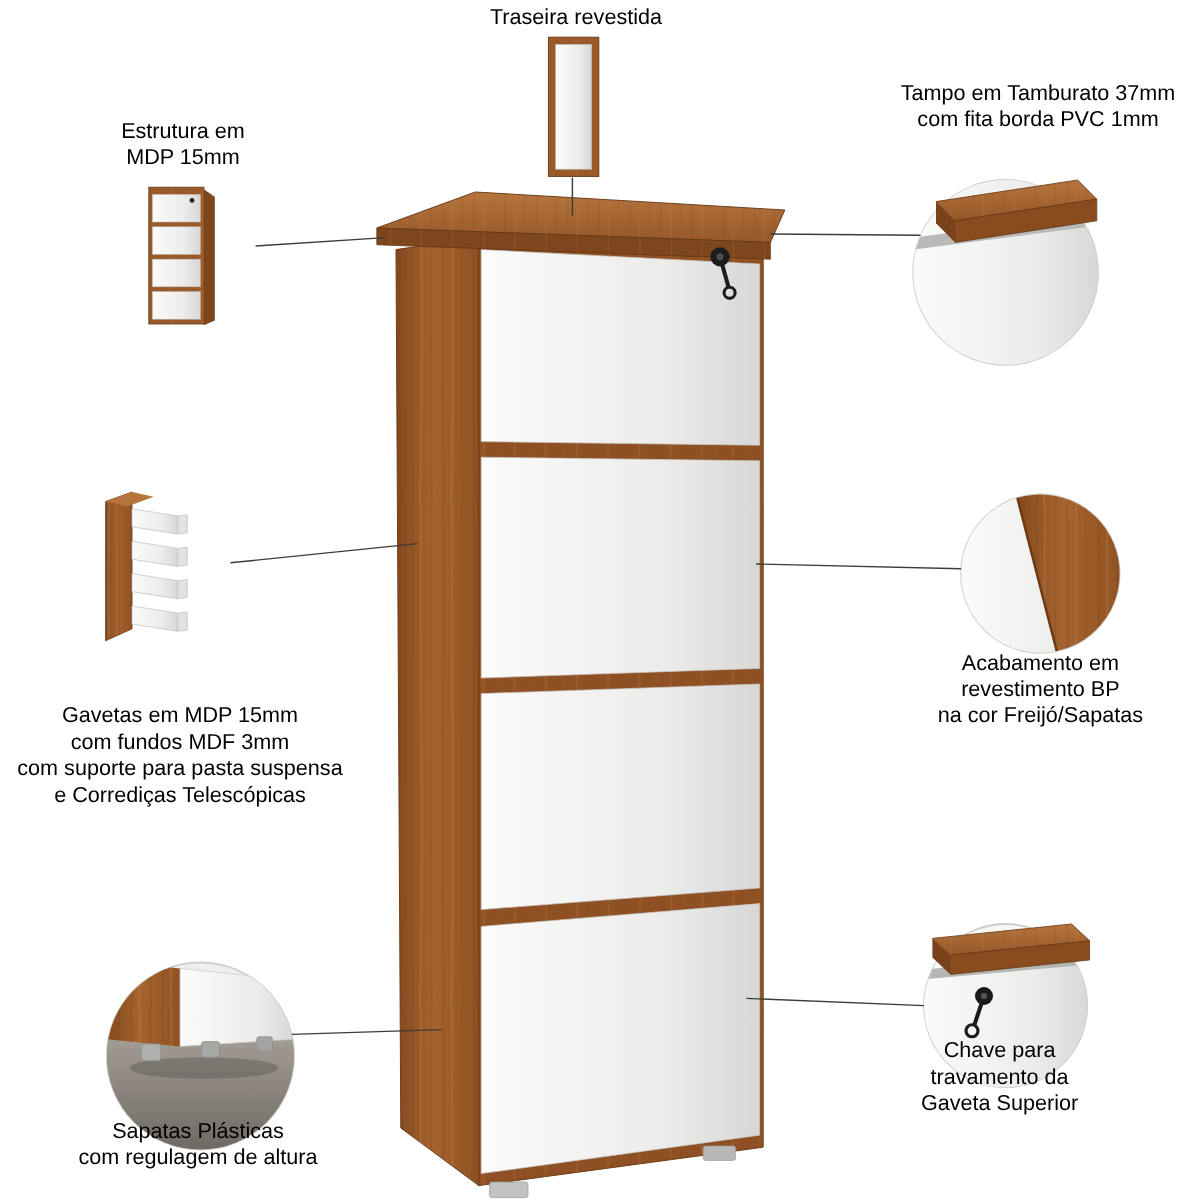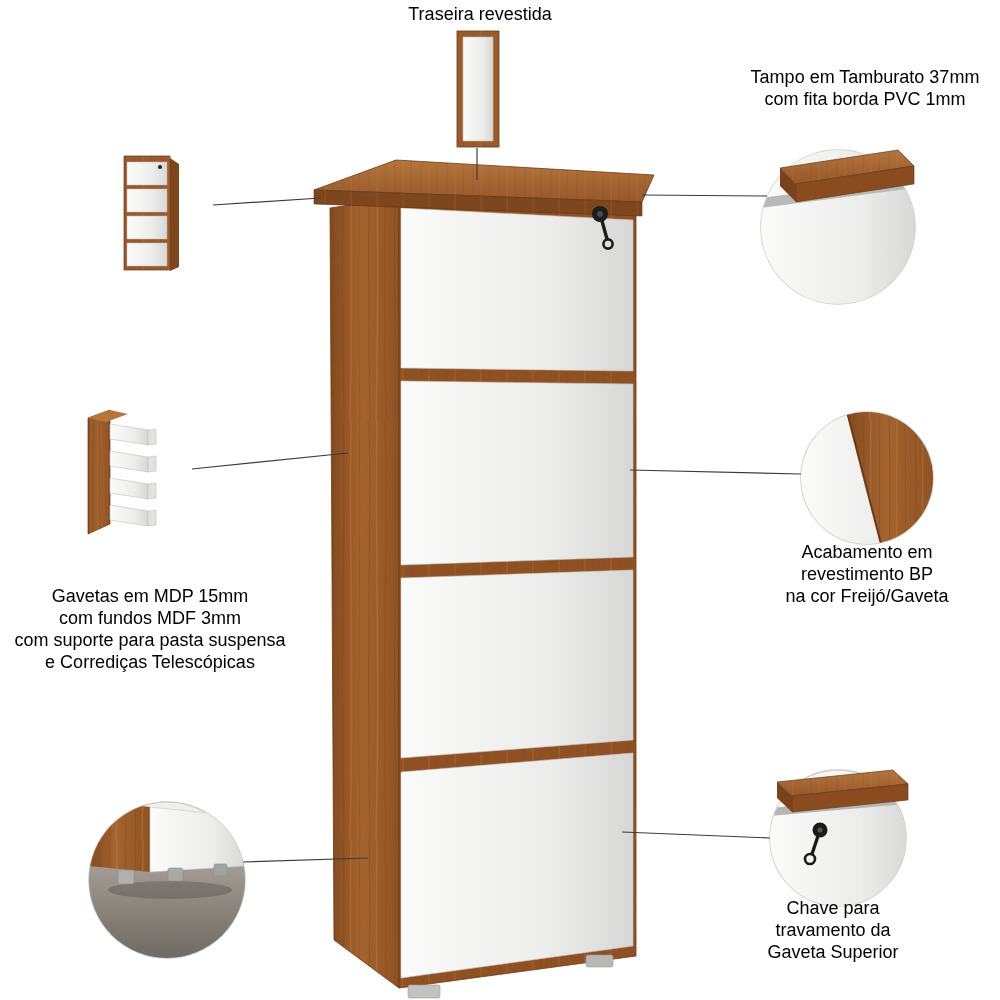--- a/index.html
+++ b/index.html
@@ -200,28 +200,32 @@
     </g>
   </g>
   <line x1="770" y1="838" x2="622" y2="832" stroke="#3c3c3c" stroke-width="1.2"></line>
 </svg>
 
   <div class="label" style="left:350px;top:3px;width:260px;">Traseira revestida</div>
 
   <div class="label" style="left:720px;top:66px;width:290px;">Tampo em Tamburato 37mm
 com fita borda PVC 1mm</div>
 
+  <div class="label" style="left:60px;top:98px;width:185px;">Estrutura em
+MDP 15mm</div>
 
   <div class="label" style="left:0px;top:537px;width:300px;margin-top:48px;">Gavetas em MDP 15mm
 com fundos MDF 3mm
 com suporte para pasta suspensa
 e Corrediças Telescópicas</div>
 
   <div class="label" style="left:756px;top:541px;width:222px;">Acabamento em
 revestimento BP
-na cor Freijó/Gaveta</div>
-
-
-  <div class="label" style="left:735px;top:897px;width:196px;">Chave para
+na cor Freijó/Sapatas</div>
+
+  <div class="label" style="left:45px;top:931px;width:240px;">Sapatas Plásticas
+com regulagem de altura</div>
+
+  <div class="label" style="left:735px;top:864px;width:196px;">Chave para
 travamento da
 Gaveta Superior</div>
 
 </div>
 
 </body></html>

